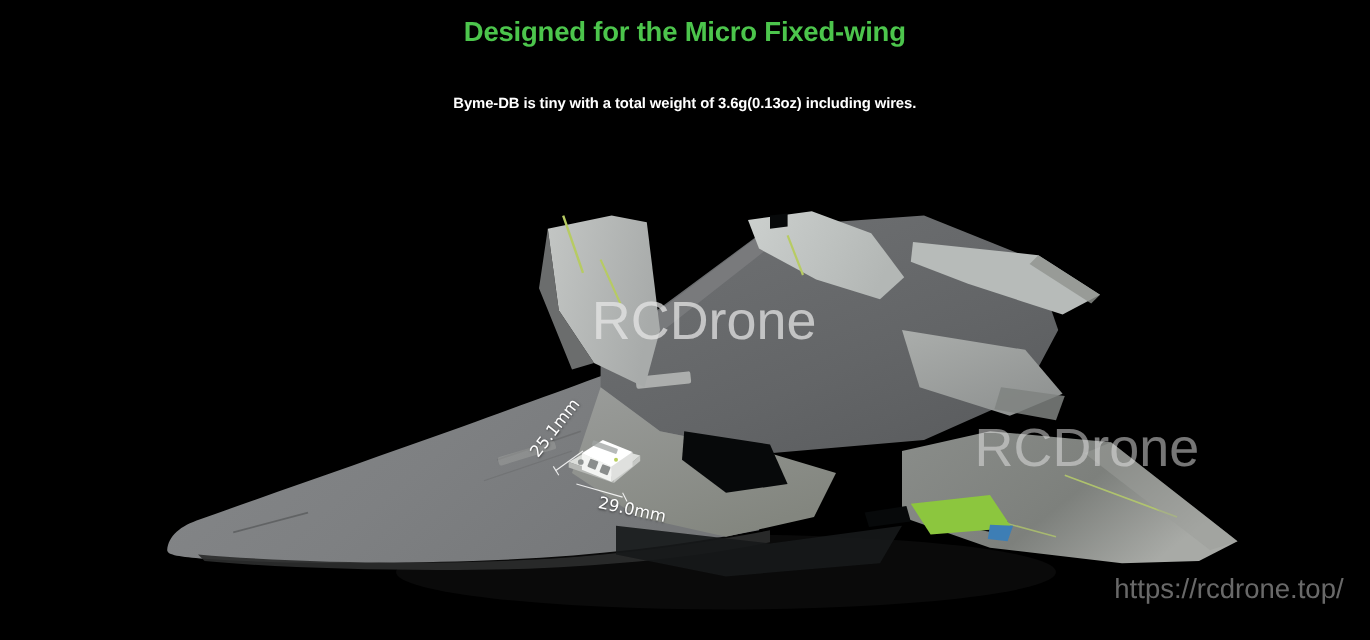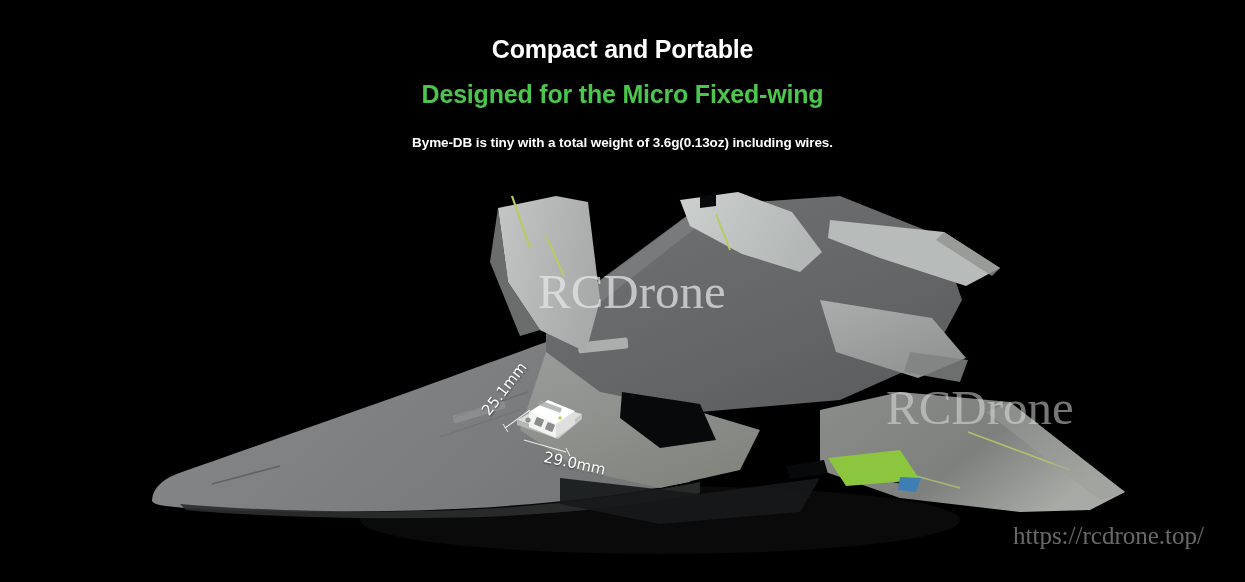--- a/index.html
+++ b/index.html
@@ -41,21 +41,21 @@
   .subhead {
     margin: 0;
     padding-top: 14px;
     font-size: 25px;
     line-height: 31px;
     font-weight: bold;
     color: #4cc54c;
     letter-spacing: -0.2px;
   }
   .body-line {
-    margin: 0;
+    margin: 16px;
     font-size: 13.5px;
     line-height: 18px;
     font-weight: bold;
     color: #ffffff;
     letter-spacing: -0.1px;
   }
   .body-line.first { padding-top: 24px; }
   .body-line.second { padding-top: 9px; }
 
   
@@ -65,21 +65,21 @@
     top: 0;
     width: 1245px;
     height: 582px;
     z-index: 10;
   }
   .art svg { display: block; }
 
   
   .watermark {
     position: absolute;
-    font-family: Liberation Serif, serif;
+    font-family: Liberation Sans, sans-serif;
     font-weight: 300;
     white-space: nowrap;
     pointer-events: none;
     text-align: center;
   }
   .wm-1 {
     left: 538px;
     top: 264px;
     font-size: 49px;
     line-height: 56px;
@@ -270,18 +270,17 @@
   </div>
 
   <div class="dim dim-depth">25.1mm</div>
   <div class="dim dim-width">29.0mm</div>
 
   <div class="watermark wm-1">RCDrone</div>
   <div class="watermark wm-2">RCDrone</div>
   <div class="watermark wm-url">https://rcdrone.top/</div>
 
   <div class="copy-block">
-    <h1 class="headline">Compact and Portable</h1>
     <h2 class="subhead">Designed for the Micro Fixed-wing</h2>
     <p class="body-line first">Byme-DB is tiny with a total weight of 3.6g(0.13oz) including wires.</p>
   </div>
 
 </div>
 
 </body></html>

